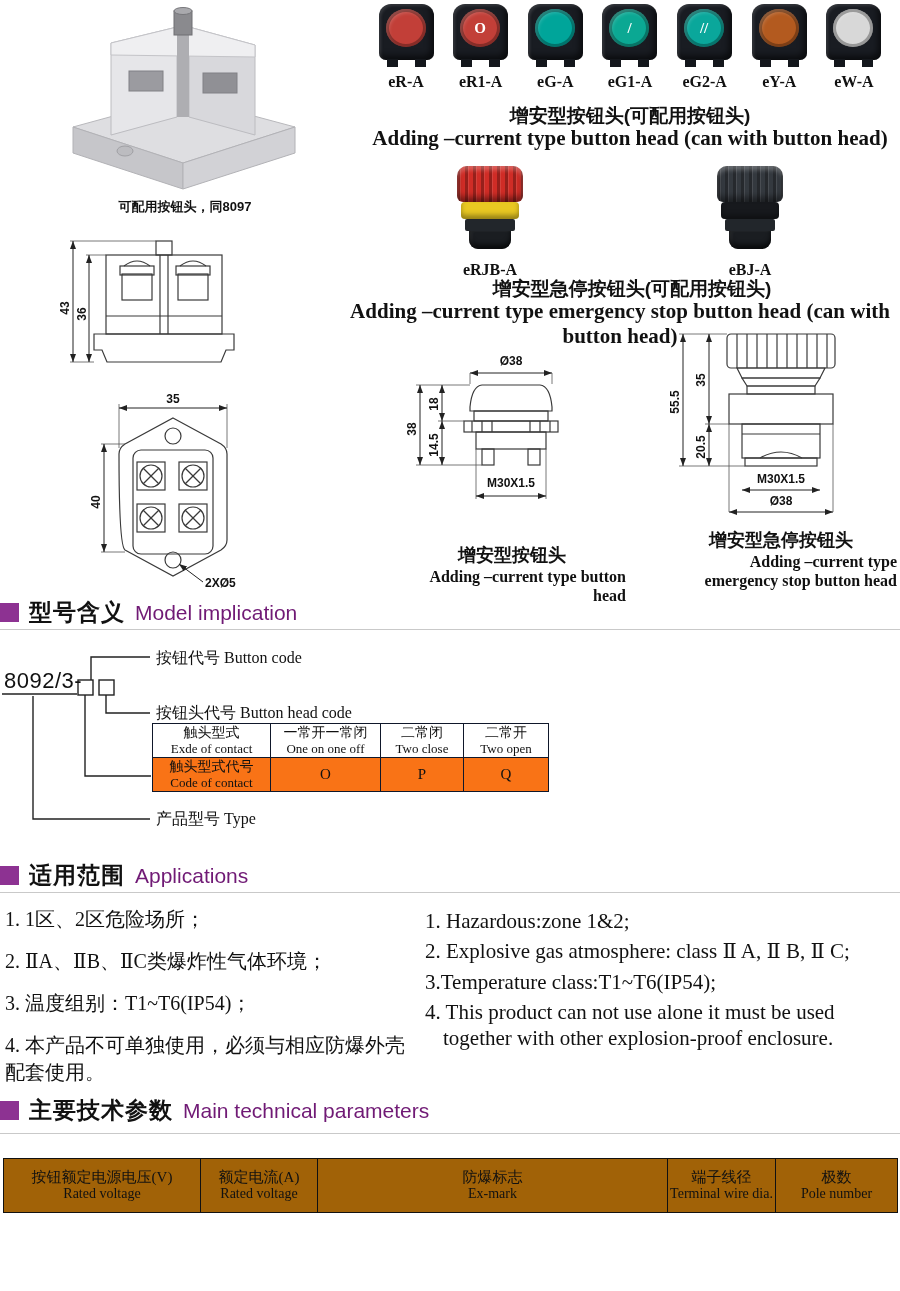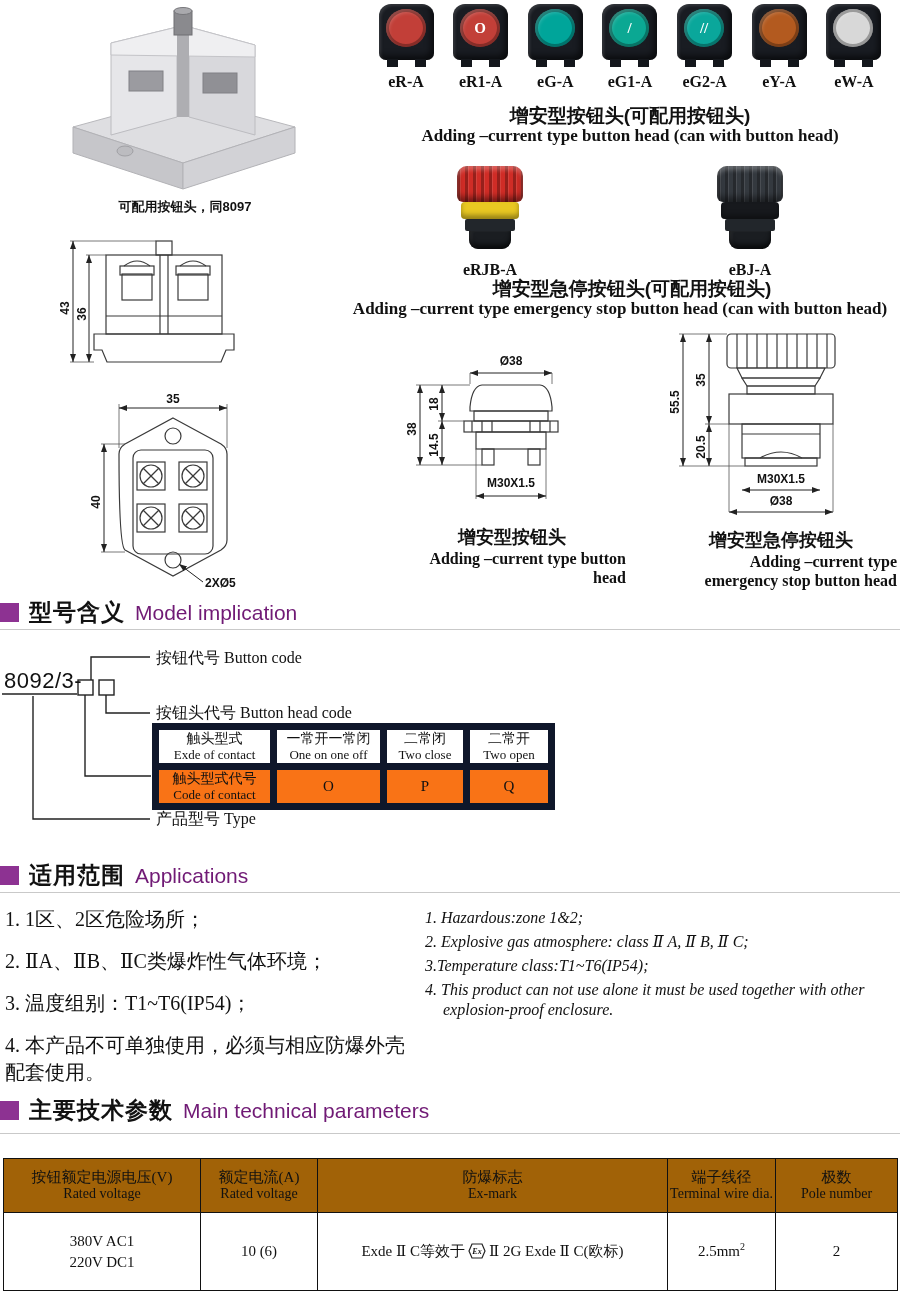--- a/index.html
+++ b/index.html
@@ -29,42 +29,42 @@
   .ebtn-cap{width:66px;height:36px;border-radius:10px 10px 6px 6px;
             background-image:repeating-linear-gradient(90deg, rgba(0,0,0,0.28) 0 3px, rgba(255,255,255,0.10) 3px 4px, rgba(0,0,0,0) 4px 8px);
             box-shadow:inset 0 4px 4px rgba(255,255,255,0.25), inset 0 -5px 6px rgba(0,0,0,0.45);}
   .ebtn-ring{width:58px;height:17px;border-radius:4px;box-shadow:inset 0 -4px 5px rgba(0,0,0,0.35);}
   .ebtn-collar{width:50px;height:12px;background:#22262b;border-radius:2px;}
   .ebtn-base{width:42px;height:18px;background:#1a1d21;border-radius:0 0 9px 9px;
              box-shadow:inset 0 -4px 5px rgba(0,0,0,0.7), inset 3px 0 3px rgba(255,255,255,0.08);}
   .ebtn-label{margin-top:12px;font-weight:bold;font-size:16px;font-family:"Liberation Serif",serif;}
   
   .cap-zh{font-family:"Liberation Sans","DejaVu Sans",sans-serif;font-weight:bold;font-size:19px;}
-  .cap-en{font-family:"Liberation Serif","DejaVu Serif",serif;font-weight:bold;font-size:17px;}
+  .cap-en{font-family:"Liberation Serif","DejaVu Serif",serif;font-weight:bold;font-size:21px;}
   .photo-cap{font-family:"Liberation Sans","DejaVu Sans",sans-serif;font-weight:bold;font-size:13px;}
   
   .draw path,.draw rect,.draw line,.draw polygon,.draw circle,.draw ellipse,.draw polyline
        {stroke:#3a3a3a;stroke-width:1.2;fill:none;}
   .draw .dim{stroke:#222;stroke-width:1;}
   .draw .ext{stroke:#555;stroke-width:0.8;}
   .draw text{font:bold 12px "Liberation Sans","DejaVu Sans",sans-serif;fill:#111;stroke:none;}
   .dr-cap-zh{font-family:"Liberation Sans","DejaVu Sans",sans-serif;font-weight:bold;font-size:18px;text-align:center;}
   .dr-cap-en{font-family:"Liberation Serif","DejaVu Serif",serif;font-weight:bold;font-size:16px;text-align:right;line-height:1.2;}
   
   .mi-label{position:absolute;font-size:16px;font-family:"Liberation Serif","DejaVu Serif",serif;white-space:nowrap;}
   .mi-model{position:absolute;font-family:"Liberation Sans","DejaVu Sans",sans-serif;font-size:22px;letter-spacing:0.5px;}
   table.ct{border-collapse:collapse;table-layout:fixed;}
-  table.ct td{border:7px solid #0f172a;text-align:center;vertical-align:middle;padding:1px 2px;}
+  table.ct td{border:1px solid #0f172a;text-align:center;vertical-align:middle;padding:1px 2px;}
   table.ct .zh{font-size:14px;line-height:1.2;}
   table.ct .en{font-size:13px;line-height:1.1;}
   table.ct tr.coderow td{background:#f97316;}
   table.ct .code{font-size:15px;}
   
   .app-item{font-size:20px;margin-bottom:15px;white-space:nowrap;}
-  .app-item-en{font-size:16px;margin-bottom:4px;padding-left:18px;text-indent:-18px;line-height:1.25;font-style:italic;}
+  .app-item-en{font-size:21px;margin-bottom:4px;padding-left:18px;text-indent:-18px;line-height:1.25;}
   
   table.tp{border-collapse:collapse;table-layout:fixed;width:894px;}
   table.tp td{border:1px solid #111;text-align:center;vertical-align:middle;padding:2px;}
   table.tp tr.hd td{background:#a16207;}
   table.tp .zh{font-size:15px;line-height:1.25;}
   table.tp .en{font-size:14px;line-height:1.2;}
   table.tp .val{font-size:15px;line-height:1.35;}
   .exhex{display:inline-block;vertical-align:-3px;margin:0 3px;}
 </style>
 </head>
@@ -284,21 +284,21 @@
       <line class="dim" x1="44" y1="32" x2="44" y2="68" marker-start="url(#arr)" marker-end="url(#arr)"></line>
       <line class="dim" x1="44" y1="68" x2="44" y2="112" marker-start="url(#arr)" marker-end="url(#arr)"></line>
       <text transform="rotate(-90 18,76)" x="18" y="76" text-anchor="middle">38</text>
       <text transform="rotate(-90 40,51)" x="40" y="51" text-anchor="middle">18</text>
       <text transform="rotate(-90 40,92)" x="40" y="92" text-anchor="middle">14.5</text>
       <text x="113" y="134" text-anchor="middle">M30X1.5</text>
       <line class="ext" x1="78" y1="96" x2="78" y2="146"></line>
       <line class="ext" x1="148" y1="96" x2="148" y2="146"></line>
       <line class="dim" x1="78" y1="143" x2="148" y2="143" marker-start="url(#arr)" marker-end="url(#arr)"></line>
     </svg>
-    <div class="dr-cap-zh" style="margin-top:8px">增安型按钮头</div>
+    <div class="dr-cap-zh" style="margin-top:26px">增安型按钮头</div>
     <div class="dr-cap-en">Adding –current type button head</div>
   </div>
 
   <div class="abs" style="left:665px;top:330px;width:232px">
     <svg class="draw" width="232" height="188" viewBox="0 0 232 188">
       <rect x="62" y="4" width="108" height="34" rx="4"></rect>
       <line x1="72" y1="4" x2="72" y2="38"></line>
         <line x1="82" y1="4" x2="82" y2="38"></line>
       <line x1="92" y1="4" x2="92" y2="38"></line>
         <line x1="102" y1="4" x2="102" y2="38"></line>
@@ -451,33 +451,16 @@
           </td>
       <td>
             <div class="zh">端子线径</div>
             <div class="en">Terminal wire dia.</div>
           </td>
       <td>
             <div class="zh">极数</div>
             <div class="en">Pole number</div>
           </td>
     </tr>
-    <tr style="height:78px">
-      <td>
-        <div class="val">380V  AC1</div>
-        <div class="val">220V  DC1</div>
-      </td>
-      <td class="val">10 (6)</td>
-      <td>
-        <span class="val">Exde Ⅱ C等效于</span><span class="exhex"><svg width="18" height="16" viewBox="0 0 18 16">
-                <polygon points="4,1 14,1 17,8 14,15 4,15 1,8" fill="none" stroke="#222" stroke-width="1.2"></polygon>
-                <text x="9" y="11" text-anchor="middle" style="font:italic bold 8px 'Liberation Serif',serif;fill:#111">Ex</text>
-              </svg></span><span class="val">Ⅱ 2G Exde Ⅱ C(欧标)</span>
-      </td>
-      <td>
-        <span class="val">2.5mm</span><sup style="font-size:10px">2</sup>
-      </td>
-      <td class="val">2</td>
-    </tr>
   </tbody>
     </table>
 
 </div>
 
 </body></html>

